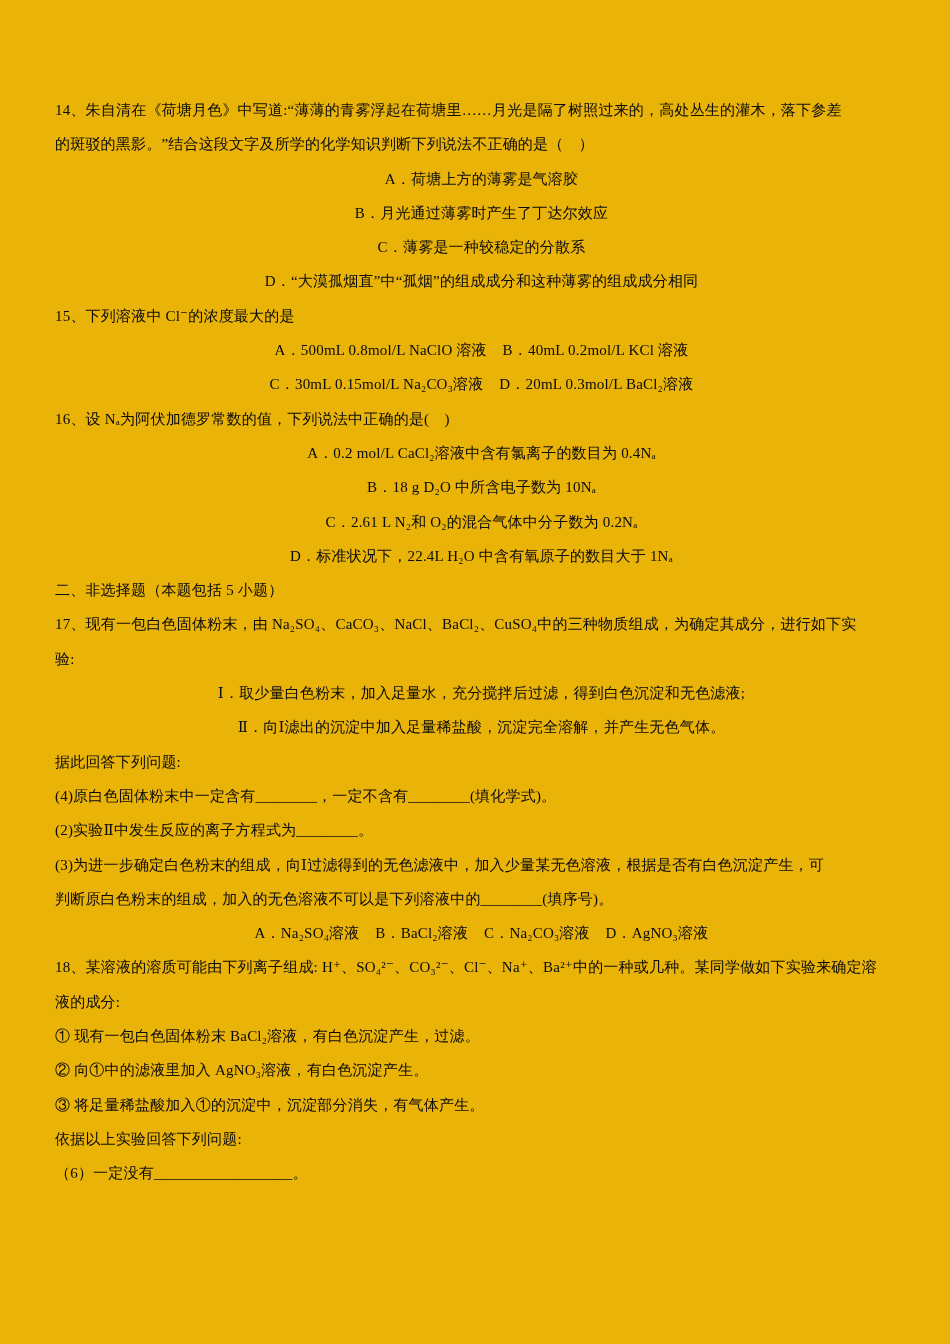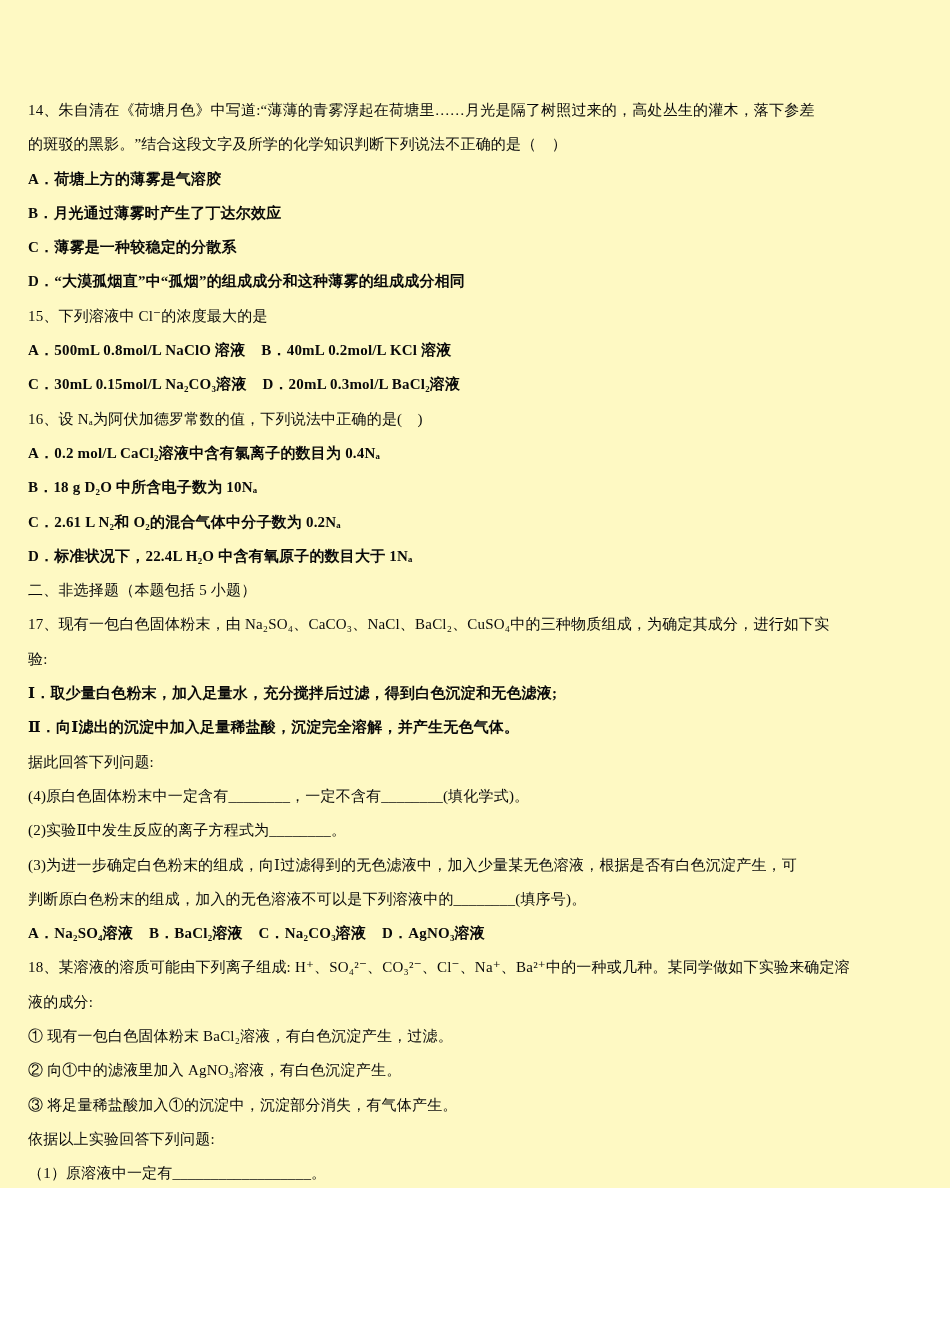--- a/index.html
+++ b/index.html
@@ -3,42 +3,43 @@
 <meta charset="utf-8">
 <style>
   html, body {
     margin: 0;
     padding: 0;
     background: #ffffff;
   }
   .page {
     position: relative;
     width: 950px;
-    height: 1188px;
+    height: 1344px;
     margin: 0 auto;
-    background: #fef9c3;
+    background: #eab308;
     box-sizing: border-box;
-    padding: 93px 42px 0 28px;
+    padding: 93px 42px 0 55px;
     font-family: "Liberation Serif", "DejaVu Serif", serif;
     font-size: 15px;
     color: #0a0a0a;
     overflow: hidden;
   }
   .doc-body {
     width: 100%;
   }
   .line {
     margin: 0;
     line-height: 34.3px;
     white-space: pre;
     overflow: hidden;
     letter-spacing: 0.2px;
   }
   .line.bold {
-    font-weight: bold;
+    font-weight: normal;
+    text-align: center;
   }
 </style>
 </head>
 <body>
 
 <div class="page">
   <div class="doc-body">
       <p class="line">14、朱自清在《荷塘月色》中写道:“薄薄的青雾浮起在荷塘里……月光是隔了树照过来的，高处丛生的灌木，落下参差</p>
       <p class="line">的斑驳的黑影。”结合这段文字及所学的化学知识判断下列说法不正确的是（　）</p>
       <p class="line bold">A．荷塘上方的薄雾是气溶胶</p>
@@ -63,16 +64,15 @@
       <p class="line">(2)实验Ⅱ中发生反应的离子方程式为________。</p>
       <p class="line">(3)为进一步确定白色粉末的组成，向Ⅰ过滤得到的无色滤液中，加入少量某无色溶液，根据是否有白色沉淀产生，可</p>
       <p class="line">判断原白色粉末的组成，加入的无色溶液不可以是下列溶液中的________(填序号)。</p>
       <p class="line bold">A．Na₂SO₄溶液    B．BaCl₂溶液    C．Na₂CO₃溶液    D．AgNO₃溶液</p>
       <p class="line">18、某溶液的溶质可能由下列离子组成: H⁺、SO₄²⁻、CO₃²⁻、Cl⁻、Na⁺、Ba²⁺中的一种或几种。某同学做如下实验来确定溶</p>
       <p class="line">液的成分:</p>
       <p class="line">① 现有一包白色固体粉末 BaCl₂溶液，有白色沉淀产生，过滤。</p>
       <p class="line">② 向①中的滤液里加入 AgNO₃溶液，有白色沉淀产生。</p>
       <p class="line">③ 将足量稀盐酸加入①的沉淀中，沉淀部分消失，有气体产生。</p>
       <p class="line">依据以上实验回答下列问题:</p>
-      <p class="line">（1）原溶液中一定有__________________。</p>
       <p class="line">（6）一定没有__________________。</p>
     </div>
 </div>
 
 </body></html>

